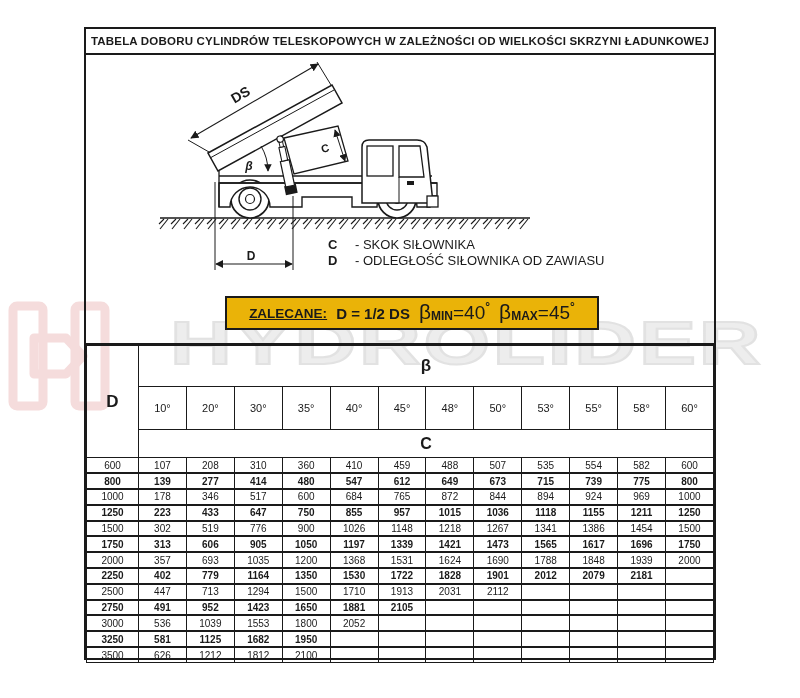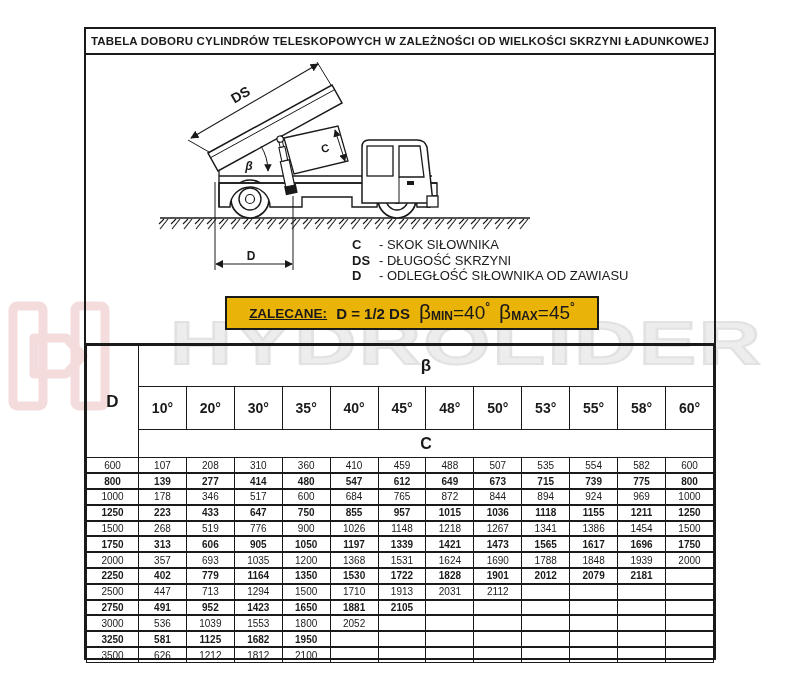--- a/index.html
+++ b/index.html
@@ -16,39 +16,39 @@
   
   .sheet{position:absolute;left:84px;top:27px;width:632px;height:633px;z-index:2;
     border:2px solid #1a1a1a;box-sizing:border-box;background:transparent;}
 
   .title-bar{height:24px;border-bottom:2px solid #1a1a1a;line-height:24px;
     text-align:center;font-size:11.5px;font-weight:bold;letter-spacing:.2px;background:transparent;}
 
   .diagram{position:relative;height:288px;border-bottom:2px solid #1a1a1a;background:transparent;}
   .diagram svg{position:absolute;left:0;top:0;}
 
-  .legend{position:absolute;left:242px;top:182px;font-size:13px;line-height:15.6px;white-space:nowrap;margin-left:24px;}
+  .legend{position:absolute;left:242px;top:182px;font-size:13px;line-height:15.6px;white-space:nowrap;}
   .legend .k{display:inline-block;width:27px;font-weight:bold;}
 
   .recommended{position:absolute;left:139px;top:241px;width:374px;height:34px;
     border:2px solid #1a1a1a;background:#eab308;box-sizing:border-box;
     display:flex;align-items:center;justify-content:center;gap:9px;white-space:nowrap;}
   .recommended .zal{font-size:13.5px;font-weight:bold;text-decoration:underline;}
   .recommended .formula{font-size:15px;font-weight:bold;}
   .beta-group{display:inline-flex;align-items:baseline;}
   .beta-sym{font-size:21px;line-height:20px;}
   .beta-sub{font-size:12px;font-weight:bold;position:relative;top:1px;}
   .beta-val{font-size:19px;font-weight:normal;}
   .beta-deg{font-size:12px;font-weight:bold;position:relative;top:-8px;}
 
   
   table{width:100%;border-collapse:collapse;table-layout:fixed;background:transparent;}
   td{border:1px solid #1a1a1a;text-align:center;padding:0;background:transparent;}
   .row-beta td{height:40px;font-size:17px;font-weight:bold;}
-  .row-angles td{height:42px;font-size:14px;font-weight:bold;}
+  .row-angles td{height:42px;font-size:11px;font-weight:normal;}
   .row-c td{height:27px;font-size:16px;font-weight:bold;}
   .d-head{font-size:18px;font-weight:bold;}
   tbody tr{height:15.8px;}
   tbody td{font-size:10px;line-height:13px;}
   tbody tr.bold td{font-weight:bold;border-top-width:2px;border-bottom-width:2px;}
 </style>
 </head>
 <body>
 
 <div class="wm-text">HYDROLIDER</div>
@@ -195,21 +195,20 @@
       <g>
         <line x1="215" y1="182" x2="215" y2="270" stroke="#1a1a1a" stroke-width="1"></line>
         <line x1="293" y1="196" x2="293" y2="270" stroke="#1a1a1a" stroke-width="1"></line>
         <line x1="216" y1="264" x2="292" y2="264" stroke="#1a1a1a" stroke-width="1.1" marker-start="url(#ah)" marker-end="url(#ah)"></line>
         <text x="251" y="260" text-anchor="middle" font-size="12" font-weight="bold" fill="#1a1a1a">D</text>
       </g>
     </svg>
 
     <div class="legend">
       <div><span class="k">C</span><span>- SKOK SIŁOWNIKA</span></div>
-      <div><span class="k">DS</span><span>- DŁUGOŚĆ SKRZYNI</span></div>
       <div><span class="k">D</span><span>- ODLEGŁOŚĆ SIŁOWNIKA OD ZAWIASU</span></div>
     </div>
 
     <div class="recommended">
       <span class="zal">ZALECANE:</span>
       <span class="formula">D = 1/2 DS</span>
       <span class="beta-group">
         <span class="beta-sym">β</span>
           <span class="beta-sub">MIN</span>
           <span class="beta-val">=40</span>
@@ -307,21 +306,21 @@
           <td>957</td>
           <td>1015</td>
           <td>1036</td>
           <td>1118</td>
           <td>1155</td>
           <td>1211</td>
           <td>1250</td>
         </tr>
         <tr>
           <td>1500</td>
-          <td>268</td>
+          <td>302</td>
           <td>519</td>
           <td>776</td>
           <td>900</td>
           <td>1026</td>
           <td>1148</td>
           <td>1218</td>
           <td>1267</td>
           <td>1341</td>
           <td>1386</td>
           <td>1454</td>

